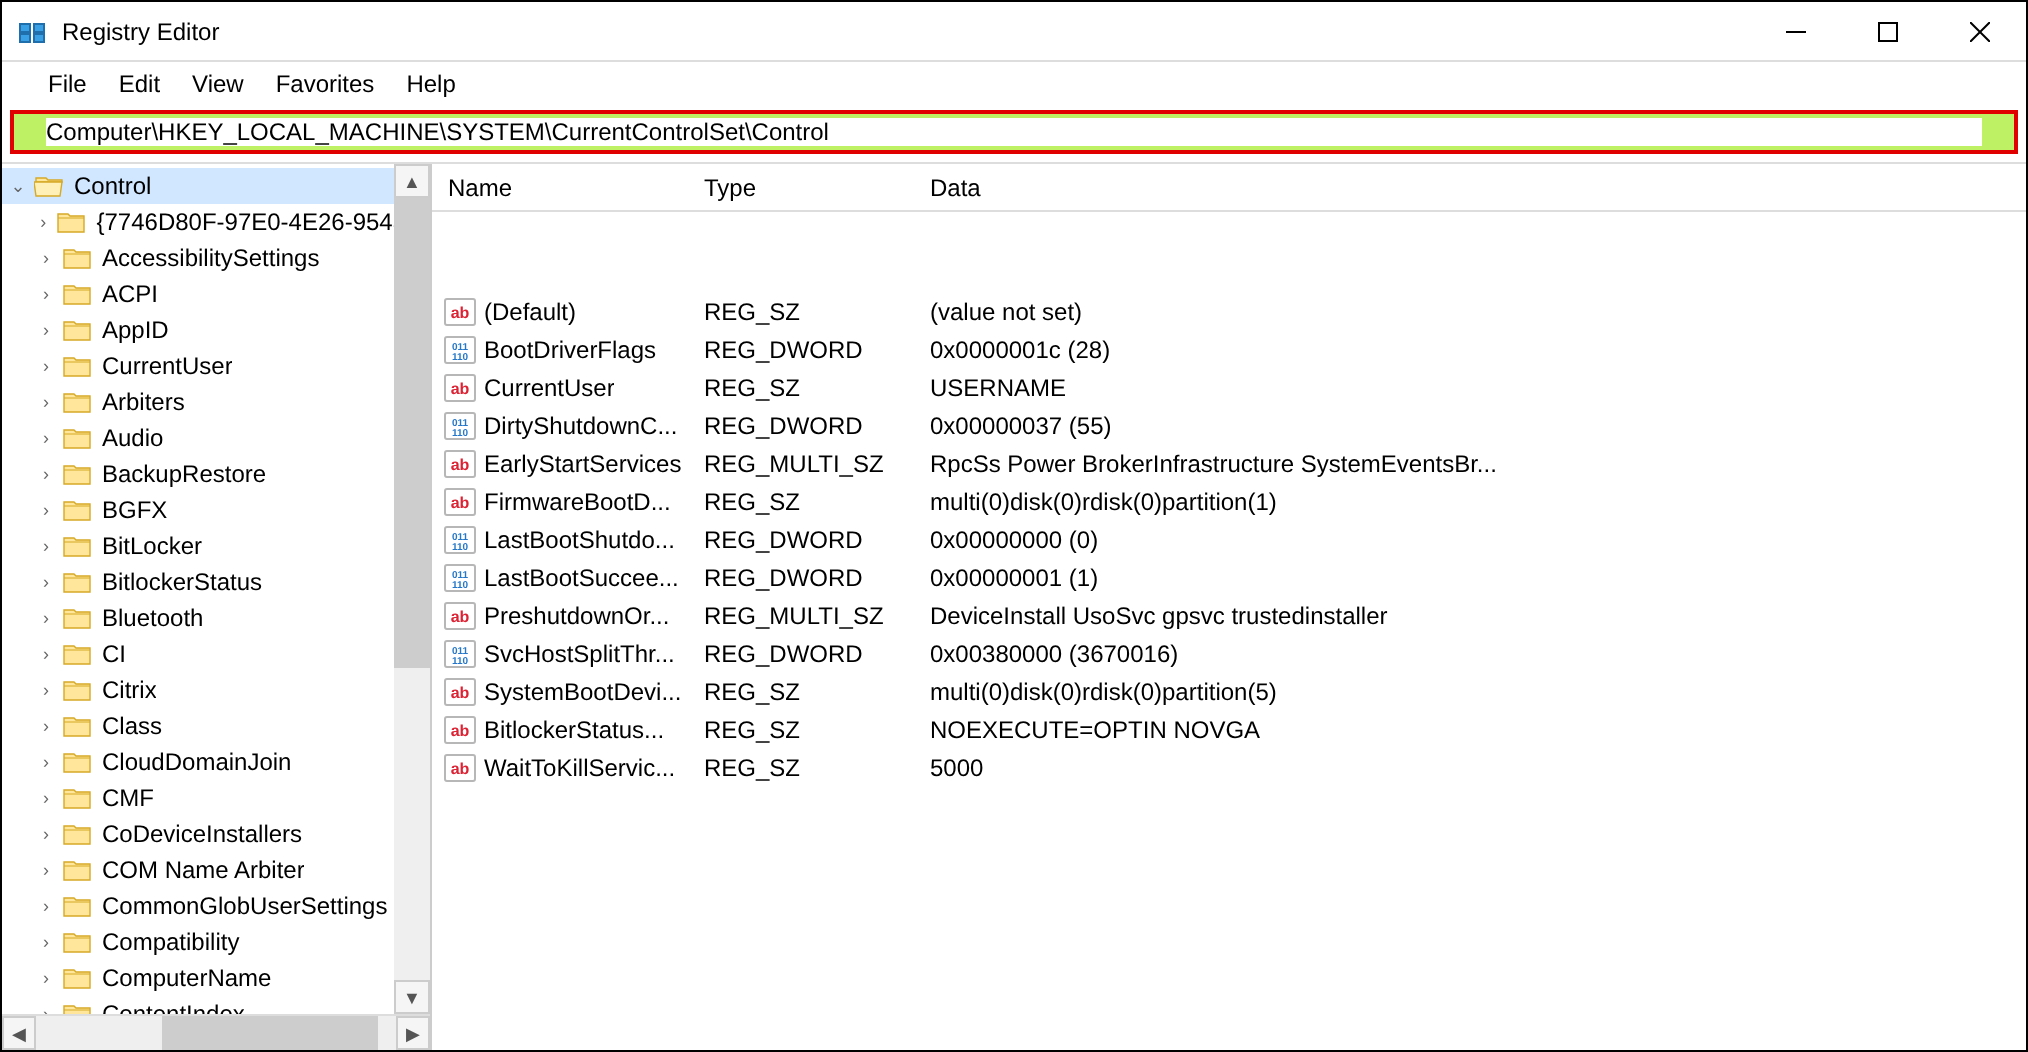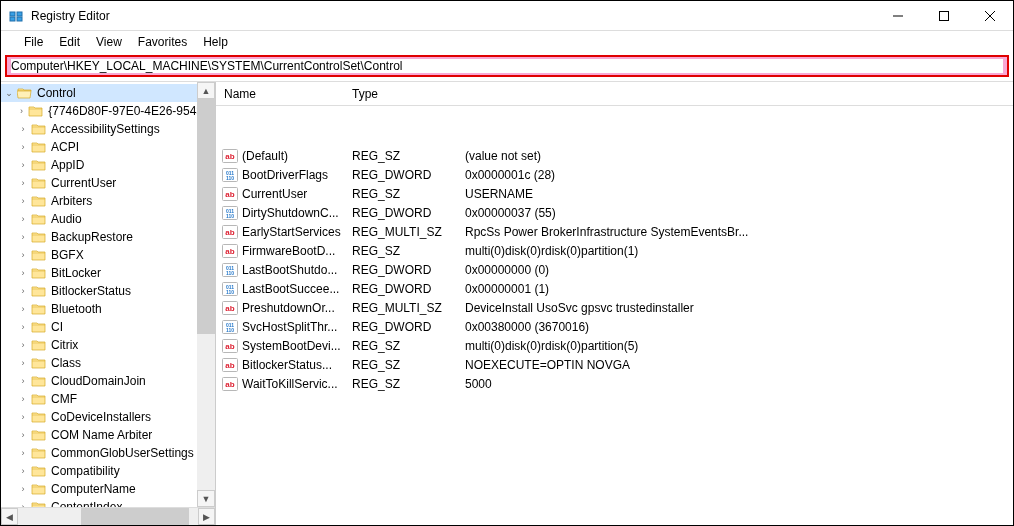--- a/index.html
+++ b/index.html
@@ -4,21 +4,21 @@
 <style>
   * { box-sizing: border-box; margin: 0; padding: 0; }
   body { font-family: "Segoe UI", Tahoma, sans-serif; font-size: 12px; color: #000; background: #fff; width: 1014px; height: 526px; overflow: hidden; display: flex; flex-direction: column; border: 1px solid #000; }
   .titlebar { height: 30px; display: flex; align-items: center; padding: 0 0 0 8px; border-bottom: 1px solid #ddd; }
   .titlebar .icon { width: 16px; height: 16px; margin-right: 6px; display:inline-flex; align-items:center; justify-content:center;}
   .titlebar .title { flex: 1; font-size: 12px; }
   .winbtns { display: flex; }
   .winbtn { width: 46px; height: 30px; display: flex; align-items: center; justify-content: center; font-family: Arial, sans-serif; font-size: 12px; }
   .menubar { height: 22px; display: flex; align-items: center; padding: 0 15px; }
   .menubar .menu { padding: 2px 8px; font-size: 12px; }
-  .addressbar { height: 22px; border: 2px solid #e00000; margin: 2px 4px 4px 4px; display: flex; align-items: center; padding: 0 4px; background: #f9a8d4; }
+  .addressbar { height: 22px; border: 2px solid #e00000; margin: 2px 4px 4px 4px; display: flex; align-items: center; padding: 0 16px; background: #bef264; }
   .addressbar input { border: none; outline: none; width: 100%; font-size: 12px; font-family: inherit; }
   .content { flex: 1; display: flex; overflow: hidden; border-top: 1px solid #ddd; }
   .tree-pane { width: 215px; border-right: 1px solid #ccc; overflow: hidden; position: relative; display:flex; flex-direction:column;}
   .tree-scroll { flex:1; overflow:hidden; }
   .tree { padding: 2px 0; }
   .tree-row { display: flex; align-items: center; height: 18px; padding-left: 2px; white-space: nowrap; }
   .tree-row.sel { background: #d0e7ff; }
   .tree-row .tog { width: 12px; height: 12px; margin-right: 2px; display:flex; align-items:center; justify-content:center; color:#666; font-size:9px;}
   .fold { width: 16px; height: 14px; margin-right: 4px; display:inline-flex;}
   .tree-row .lbl { font-size: 12px; overflow:hidden; text-overflow:clip;}
@@ -329,20 +329,21 @@
           <div class="thumb"></div>
         </div>
       <div class="arrow">▶</div>
     </div>
   </div>
 
   <div class="list-pane">
     <div class="list-header">
       <div class="col col-name"><span>Name</span></div>
       <div class="col col-type"><span>Type</span></div>
+      <div class="col col-data"><span>Data</span></div>
     </div>
     <div class="list-body" id="list-body">
         <div class="list-row">
           <div class="c-name">
             <span class="vicon">
               <svg width="16" height="14" viewBox="0 0 16 14">
                 <use href="#sz-icon"></use>
               </svg>
             </span>
             <span class="txt">(Default)</span>

